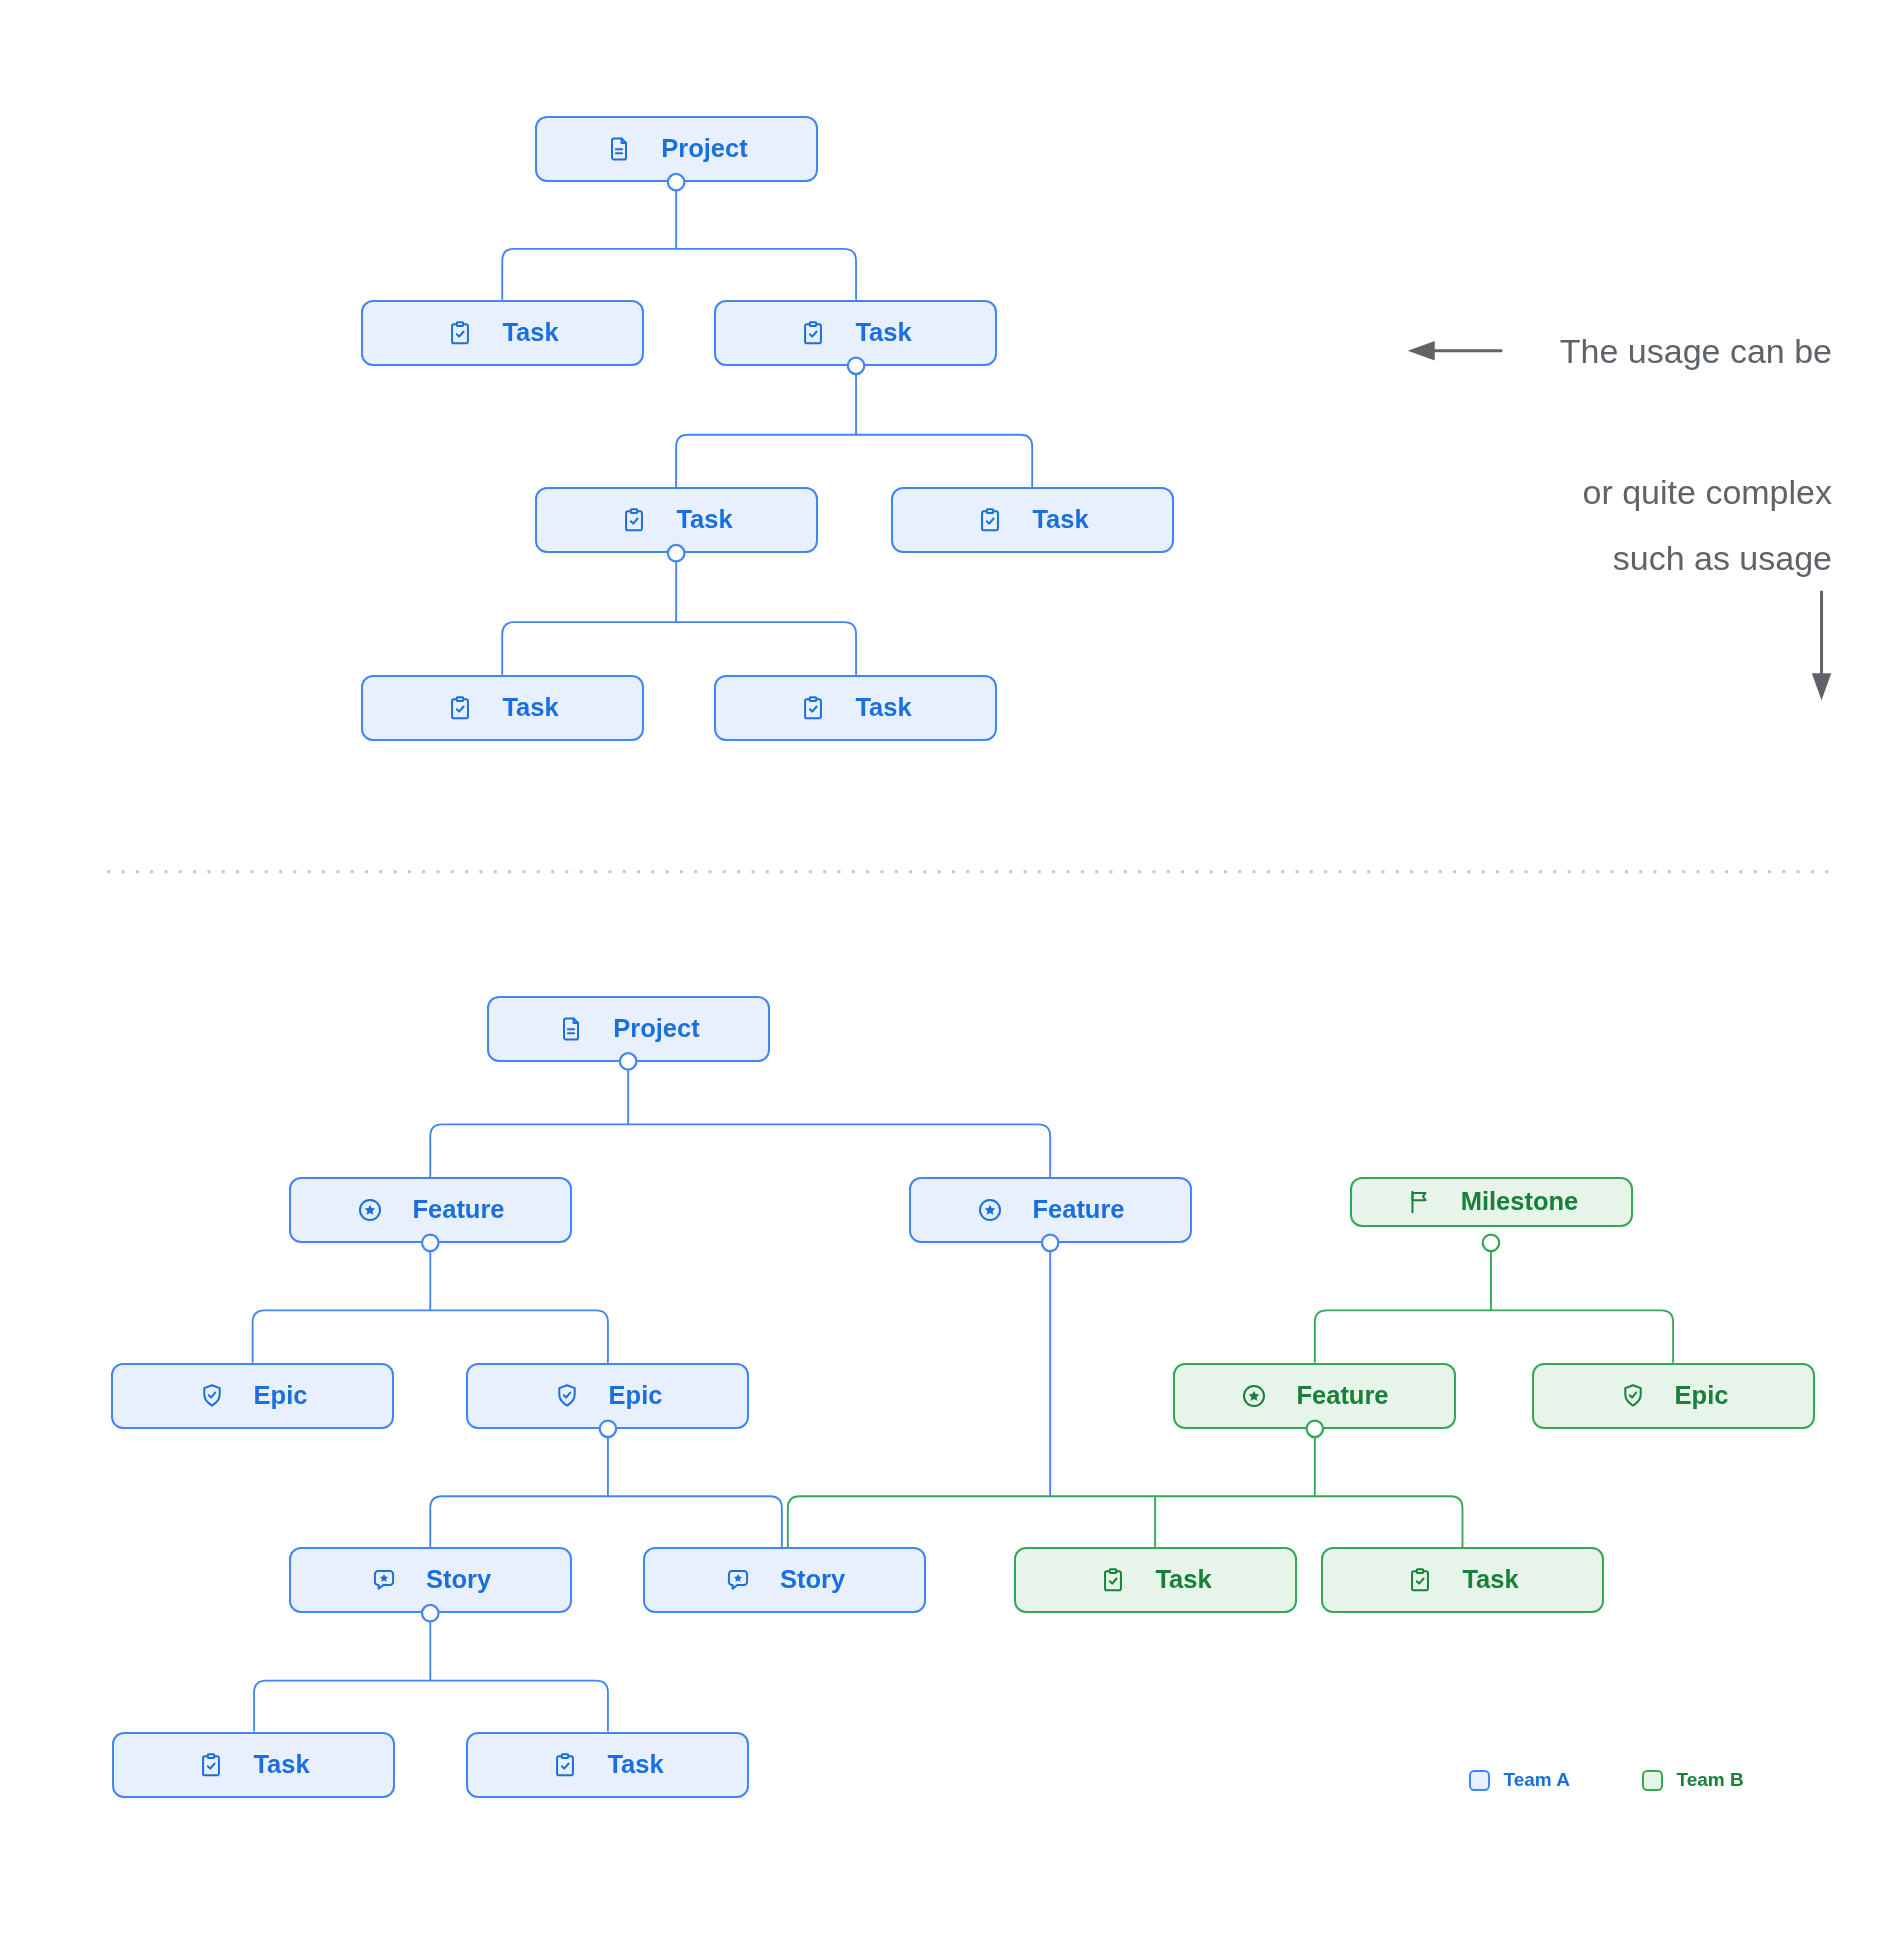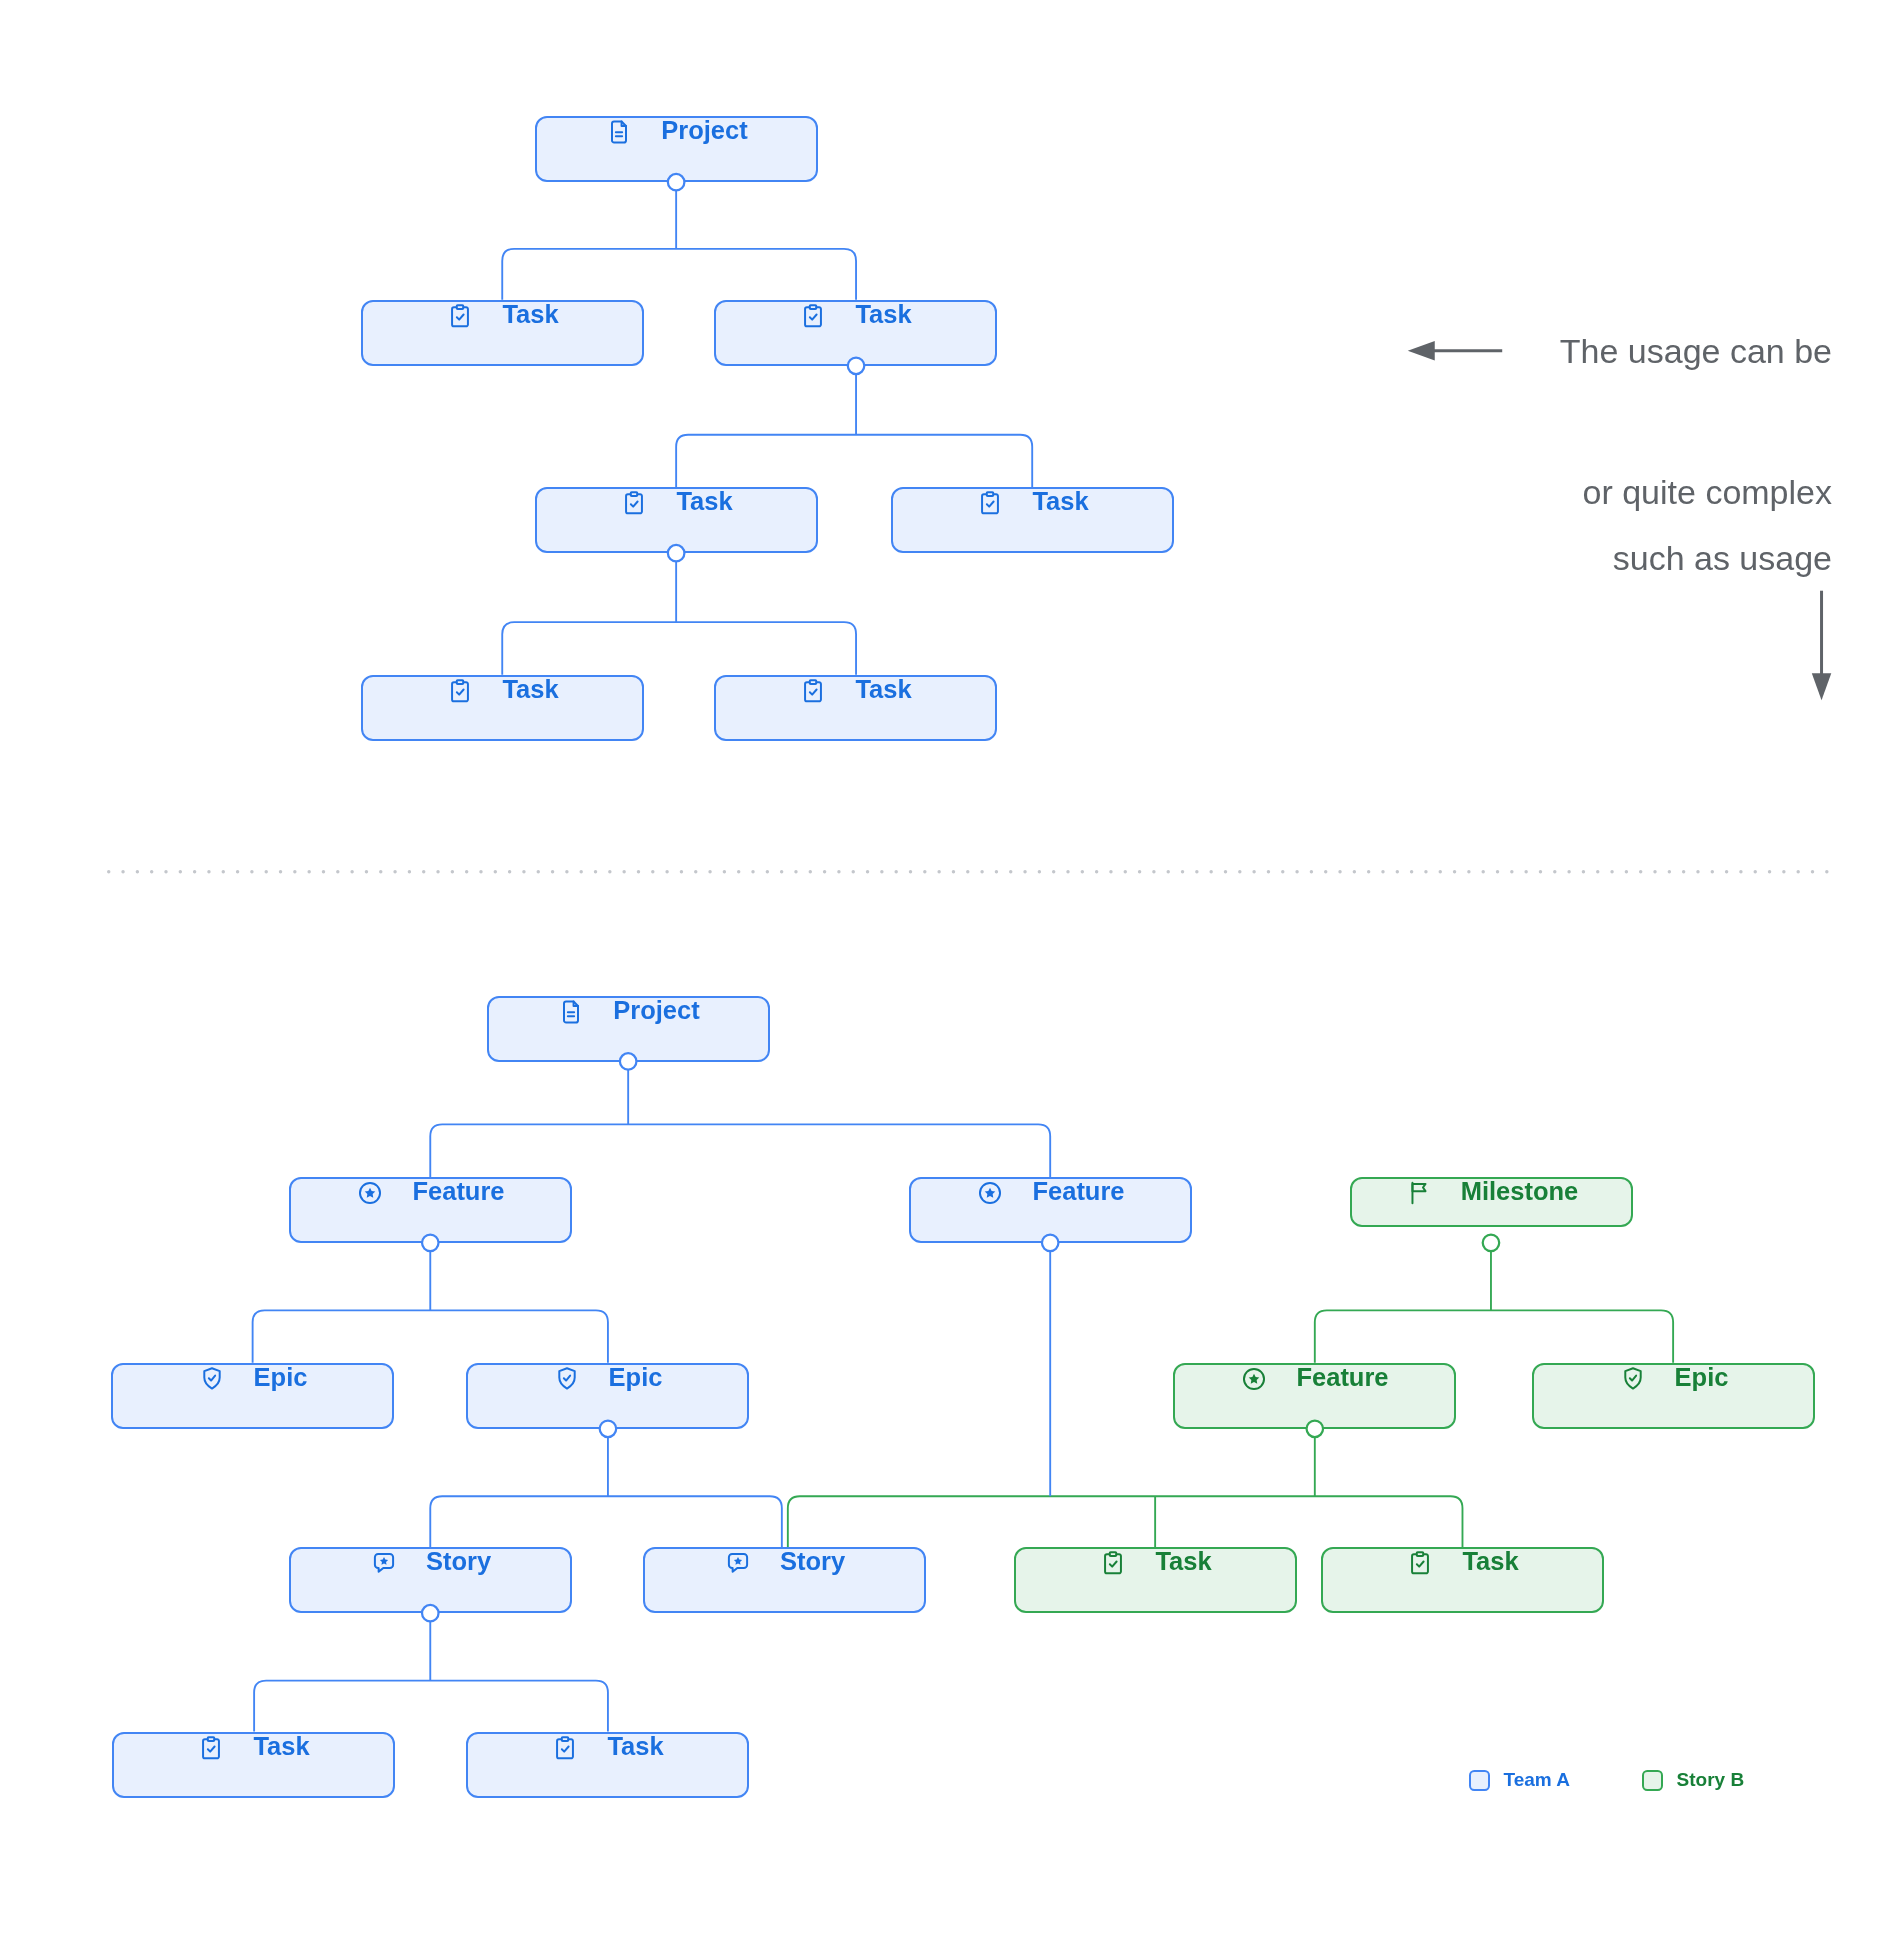--- a/index.html
+++ b/index.html
@@ -3,21 +3,21 @@
 <meta charset="utf-8">
 <title>diagram</title>
 <style>
   html,body{margin:0;padding:0;background:#fff;}
   .canvas{position:relative;width:1898px;height:1955px;background:#fff;overflow:hidden;
           font-family:"Liberation Sans",sans-serif;}
   svg.layer{position:absolute;left:0;top:0;width:1898px;height:1955px;}
   #links{z-index:0;}
   #nodes{position:absolute;left:0;top:0;width:100%;height:100%;z-index:1;}
   #ports{z-index:2;}
-  .node{position:absolute;border:2.2px solid;display:flex;justify-content:center;
+  .node{position:absolute;border:2.2px solid;display:flex;align-items:center;justify-content:center;
         gap:28px;font-weight:bold;font-size:25.5px;box-sizing:border-box;}
   .nicon{width:28px;height:28px;display:inline-flex;flex:0 0 auto;}
   .nicon svg{width:100%;height:100%;}
   .nlabel{line-height:1;}
   .note{position:absolute;right:66px;text-align:right;font-size:34px;line-height:66px;
         font-weight:400;z-index:3;white-space:nowrap;}
   .note .ln{display:block;margin-left:16px;}
   .legend{position:absolute;left:1469px;top:1769px;display:flex;align-items:center;gap:72px;
           font-size:19px;font-weight:bold;z-index:3;}
   .legend-item{display:flex;align-items:center;gap:13.5px;}
@@ -281,17 +281,17 @@
     <span class="ln">such as usage</span>
   </div>
 
   <div class="legend">
     <div class="legend-item">
       <span class="swatch" style="background: rgb(232, 240, 254); border-color: rgb(66, 133, 244);"></span>
       <span class="legend-label" style="color: rgb(26, 111, 223);">Team A</span>
     </div>
     <div class="legend-item">
       <span class="swatch" style="background: rgb(230, 244, 234); border-color: rgb(52, 168, 83);"></span>
-      <span class="legend-label" style="color: rgb(24, 128, 56);">Story B</span>
+      <span class="legend-label" style="color: rgb(24, 128, 56);">Team B</span>
     </div>
   </div>
 </div>
 
 
 </body></html>

